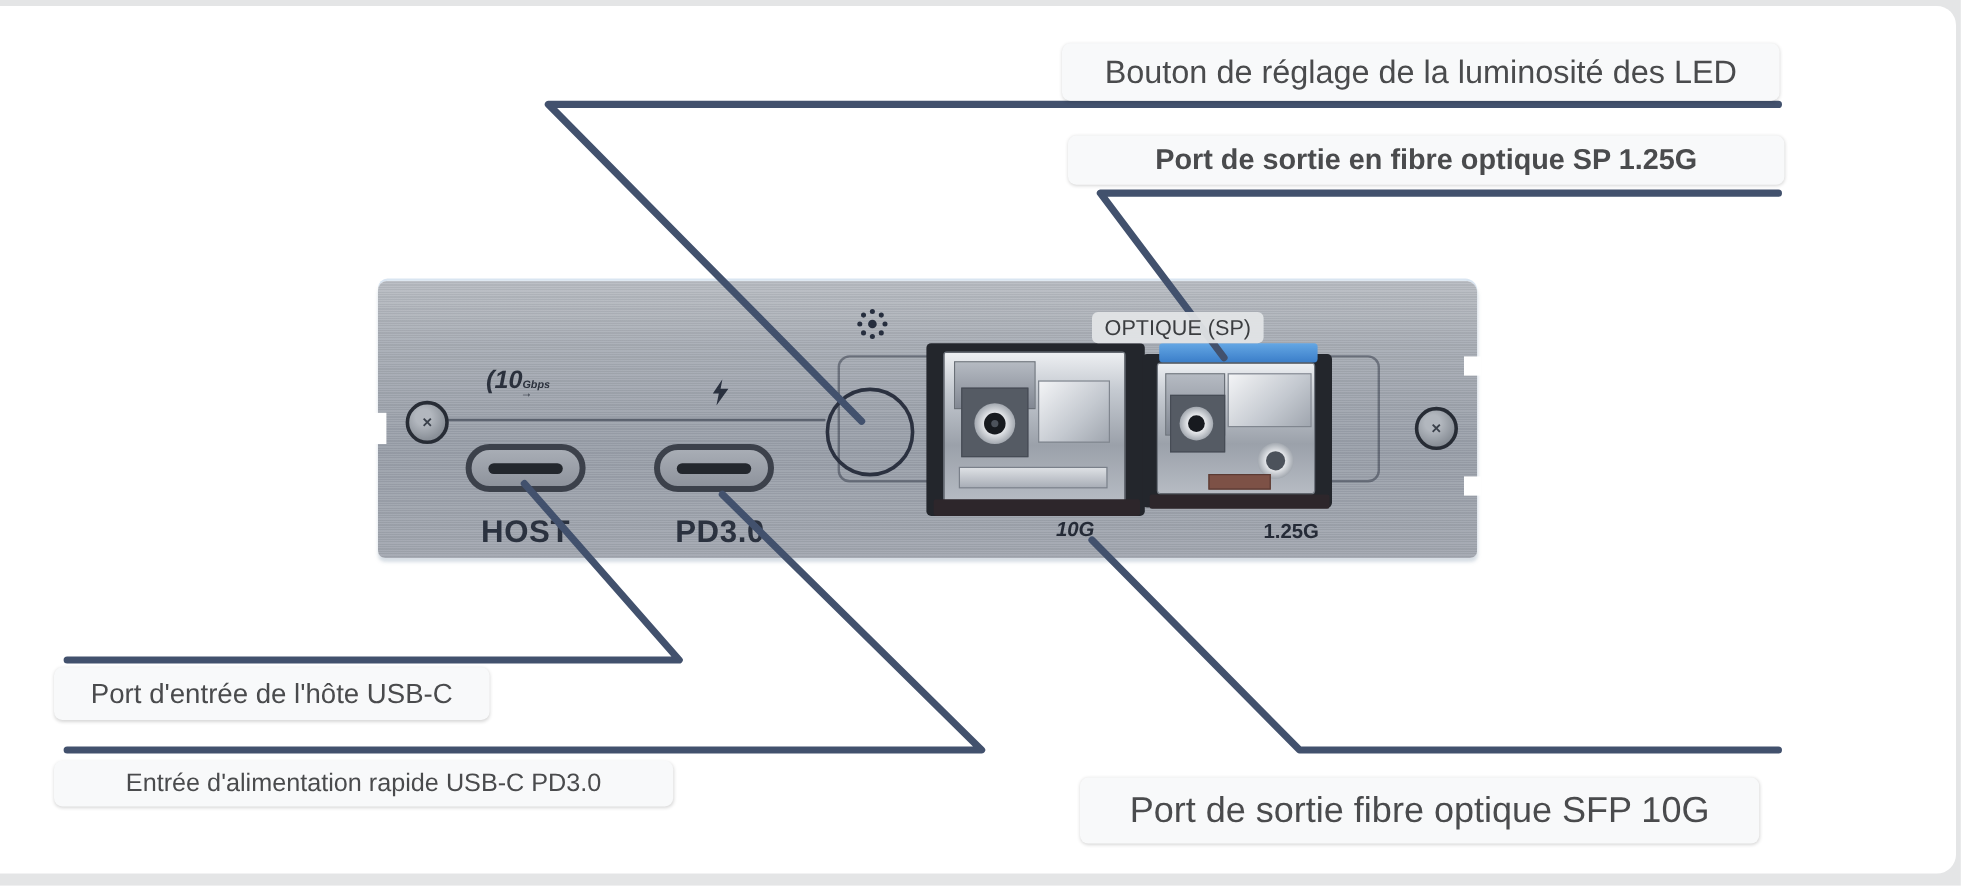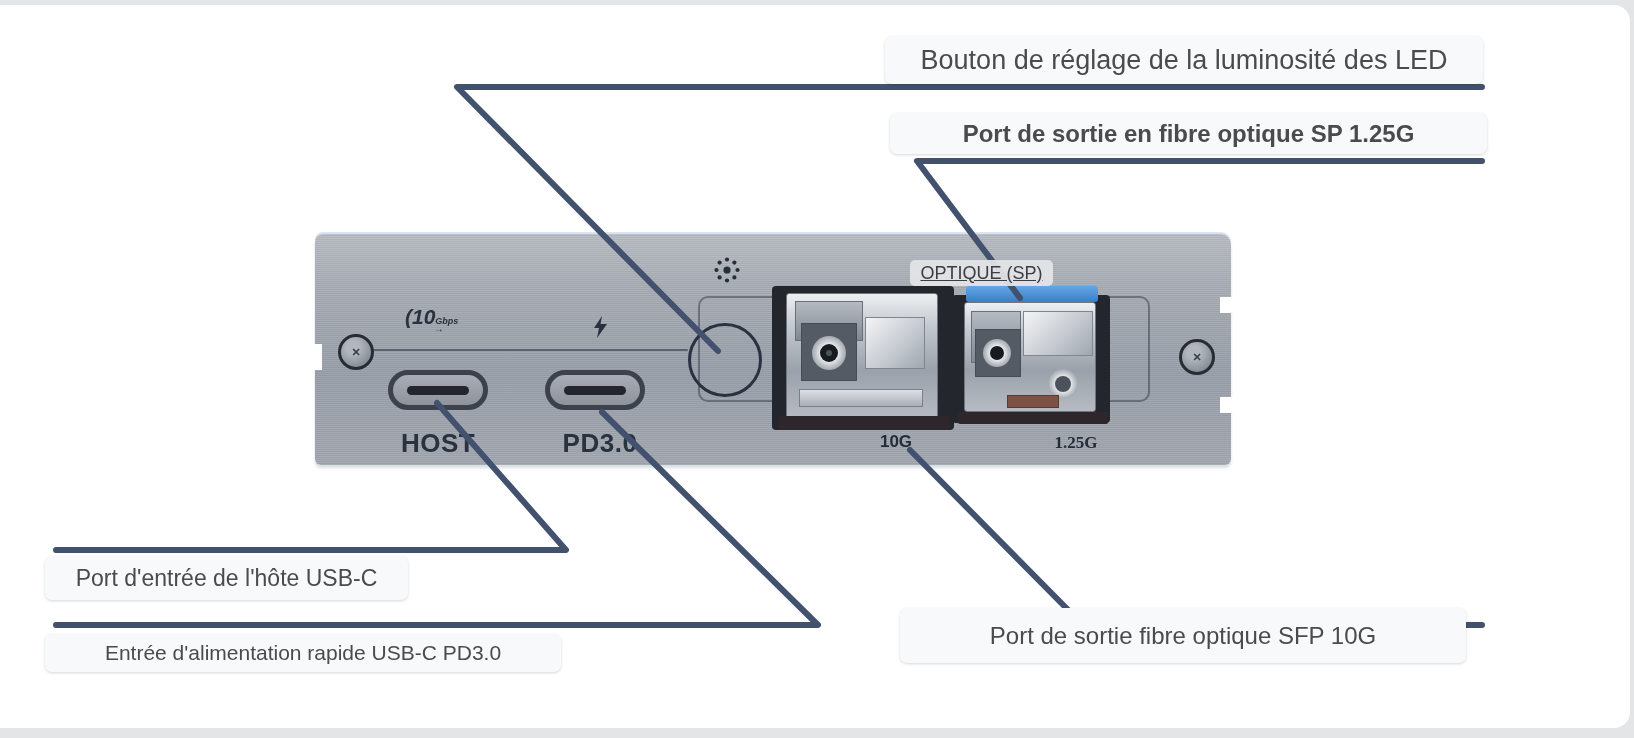--- a/index.html
+++ b/index.html
@@ -121,55 +121,55 @@
   <div class="metal" style="left:471px; top:59px; width:152px; height:126px;">
     <div class="panel" style="left:8px; top:7px; width:68px; height:40px;"></div>
     <div class="ferrule-sq" style="left:14px; top:29px; width:56px; height:58px;"></div>
     <div class="ring" style="left:25px; top:42px; width:34px; height:34px;"></div>
     <div class="ring-hole" style="left:33px; top:50px; width:18px; height:18px;"></div>
     <div class="ring-dot" style="left:39px; top:56px; width:6px; height:6px;"></div>
     <div class="bright-block" style="left:78px; top:23px; width:60px; height:52px;"></div>
     <div class="hbar" style="left:12px; top:95px; width:124px; height:18px;"></div>
   </div>
   <div class="base-strip" style="left:463px; top:182px; width:172px; height:14px;"></div>
-  <div class="sfp-label" style="left:541px; top:198px; width:80px;">10G</div>
+  <div class="sfp-label" style="left:541px; top:198px; width:80px;font-style:italic;">10G</div>
 
   <div class="cage-opening" style="left:637px; top:61px; width:158px; height:128px;"></div>
   <div class="latch" style="left:651px; top:52px; width:132px; height:16px;"></div>
   <div class="metal" style="left:649px; top:68px; width:132px; height:110px;">
     <div class="panel" style="left:6px; top:8px; width:50px; height:52px;"></div>
     <div class="ferrule-sq" style="left:10px; top:26px; width:46px; height:48px;"></div>
     <div class="ring" style="left:18px; top:36px; width:28px; height:28px;"></div>
     <div class="ring-hole" style="left:25px; top:43px; width:14px; height:14px;"></div>
     <div class="bright-block" style="left:58px; top:8px; width:70px; height:45px;"></div>
     <div class="ring" style="left:83px; top:66px; width:30px; height:30px;"></div>
     <div class="ring-dot" style="left:90px; top:73px; width:16px; height:16px;"></div>
     <div style="left:42px; top:92px; width:52px; height:13px; background:#7d5146; border:1px solid #5a3a33;"></div>
   </div>
   <div class="base-strip" style="left:643px; top:178px; width:150px; height:12px;"></div>
-  <div class="sfp-label" style="left:721px; top:199px; width:80px;font-family:Liberation Serif, serif;">1.25G</div>
+  <div class="sfp-label" style="left:721px; top:199px; width:80px;">1.25G</div>
 
   <div class="notch" style="left:-3px; top:110px; width:10px; height:26px;"></div>
   <div class="notch" style="left:905px; top:63px; width:14px; height:16px;"></div>
   <div class="notch" style="left:905px; top:163px; width:14px; height:16px;"></div>
 </div>
 
 <svg class="lines" width="1634" height="738" viewBox="0 0 1634 738">
   <g fill="none" stroke="#42516d" stroke-width="6" stroke-linecap="round" stroke-linejoin="round">
     <polyline points="718,351 457,87 1482,87"></polyline>
     <polyline points="1020,298 917,161 1482,161"></polyline>
     <polyline points="437,403 566,550 56,550"></polyline>
     <polyline points="602,412 818,625 56,625"></polyline>
     <polyline points="910,450 1083,625 1482,625"></polyline>
   </g>
 </svg>
 
 <div class="chip" style="left:885px; top:36px; width:598px; height:48px; font-size:27px;">Bouton de réglage de la luminosité des LED</div>
 
 <div class="chip" style="left:890px; top:113px; width:597px; height:41px; font-size:24px;font-weight:bold;">Port de sortie en fibre optique SP 1.25G</div>
 
-<div class="chip" style="left:910px; top:260px; width:143px; height:26px; font-size:18px; background:rgba(226,228,230,.95); color:#3b3d40; box-shadow:none; border-radius:5px;text-decoration:underline;">OPTIQUE (SP)</div>
+<div class="chip" style="left:910px; top:260px; width:143px; height:26px; font-size:18px; background:rgba(226,228,230,.95); color:#3b3d40; box-shadow:none; border-radius:5px;">OPTIQUE (SP)</div>
 
 <div class="chip" style="left:45px; top:556px; width:363px; height:44px; font-size:23px;">Port d'entrée de l'hôte USB-C</div>
 
 <div class="chip" style="left:45px; top:634px; width:516px; height:38px; font-size:21px;">Entrée d'alimentation rapide USB-C PD3.0</div>
 
-<div class="chip" style="left:900px; top:608px; width:566px; height:55px; font-size:24px;">Port de sortie fibre optique SFP 10G</div>
+<div class="chip" style="left:900px; top:648px; width:566px; height:55px; font-size:30px;">Port de sortie fibre optique SFP 10G</div>
 
 </body></html>

